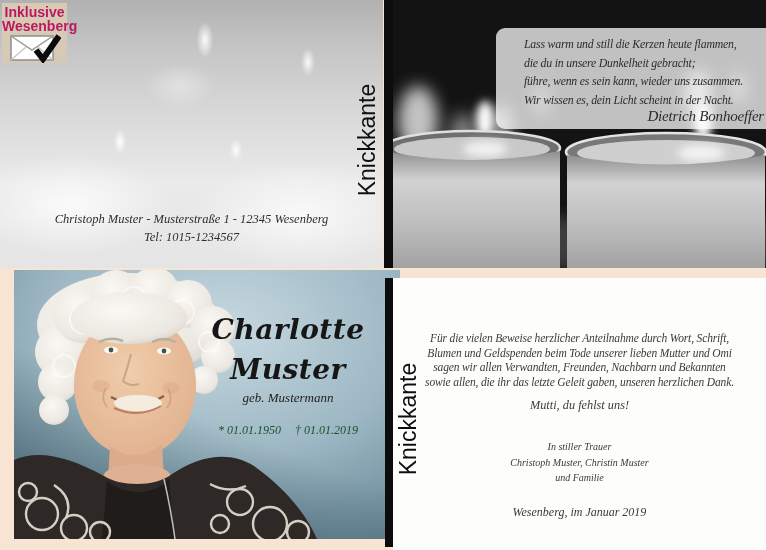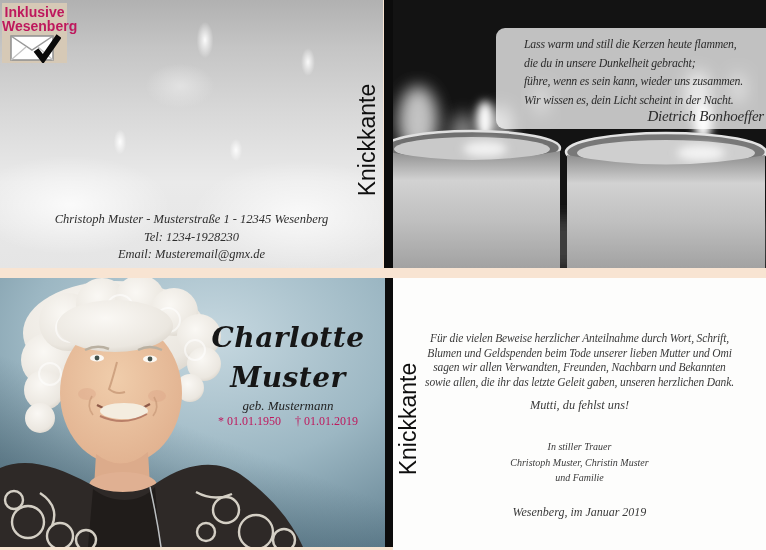--- a/index.html
+++ b/index.html
@@ -21,21 +21,21 @@
       radial-gradient(ellipse 46px 30px at 180px 86px, rgba(235,235,235,.65), rgba(255,255,255,0) 75%),
       radial-gradient(ellipse 125px 62px at 70px 205px, rgba(255,255,255,.8), rgba(255,255,255,0) 80%),
       radial-gradient(ellipse 135px 68px at 300px 215px,rgba(255,255,255,.75),rgba(255,255,255,0) 80%),
       linear-gradient(180deg,#b1b1b1 0%,#c5c5c5 18%,#d7d7d7 40%,#eaeaea 68%,#e5e5e5 100%);
   }
   
   #fold-top { left:384px; top:0; width:9px; height:268px; background:#0c0c0c; }
   
   #outer-front { left:393px; top:0; width:373px; height:268px; background:#131313; }
   
-  #inner-left { left:0; top:278px; width:386px; height:269px; }
+  #inner-left { left:0; top:270px; width:386px; height:269px;padding-left:14px; }
   #fold-bottom { left:385px; top:278px; width:8px; height:269px; background:#0c0c0c; }
   
   #inner-right { left:393px; top:278px; width:373px; height:272px; background:#fdfdfc; }
 
   
   .badge { position:absolute; left:2px; top:3px; width:65px; height:60px;
     background:#d6c9b6; text-align:center; z-index:5; }
   .badge-line { font-family:"Liberation Sans","DejaVu Sans",sans-serif;
     font-weight:bold; font-size:14px; line-height:14px; color:#be185d; }
   .badge-line:first-child { padding-top:2px; }
@@ -59,44 +59,43 @@
     color:#2c2c2c; }
   .quote-box .qline { white-space:nowrap; }
   .quote-author { text-align:right; font-size:15px; padding-right:2px; line-height:15px; }
 
   
   .name-block { position:absolute; left:203px; top:40px; width:170px; text-align:center;
     color:#161616; z-index:4; }
   .script-name { font-style:italic; font-weight:bold; font-size:28px; line-height:40px;
     font-family:"DejaVu Serif",serif; letter-spacing:0.5px; }
   .maiden { font-style:italic; font-size:13px; line-height:15px; color:#222; }
-  .dates { font-size:12px; line-height:14px; margin-top:1px;
-    white-space:nowrap; color:#be185d; }
+  .dates { font-style:italic; font-size:12px; line-height:14px; margin-top:18px;
+    white-space:nowrap; color:#14532d; }
   .dates .gap { display:inline-block; width:14px; }
 
   
   .card-text { position:absolute; left:0; width:100%; text-align:center;
     font-style:italic; color:#3a3a3a; }
   #thanks { top:53px; font-size:11.5px; letter-spacing:-0.15px; line-height:14.5px; }
   #thanks div { white-space:nowrap; }
   #missing { top:120px; font-size:12.3px; }
   #mourning { top:161px; font-size:10px; line-height:15.5px; }
   #mourning .bold { font-weight:normal; }
   #place-date { top:227px; font-size:12px; }
 </style>
 </head>
 <body>
 
 <div class="stage">
 
   <div class="panel" id="outer-back">
     <div class="sender">
       <div>Christoph Muster - Musterstraße 1 - 12345 Wesenberg</div>
-      <div>Tel: 1234-1928230</div>
-      <div>Email: Musteremail@gmx.de</div>
+      <div>Tel: 1015-1234567</div>
     </div>
   </div>
 
   <div class="badge">
     <div class="badge-line">Inklusive</div>
     <div class="badge-line">Wesenberg</div>
     <svg width="52" height="29" viewBox="0 0 52 29">
       <rect x="2" y="2" width="42" height="24" fill="#ffffff" stroke="#8e8e8e" stroke-width="1.5"></rect>
       <path d="M2,2 L23,16 L44,2" fill="none" stroke="#9a9a9a" stroke-width="1.5"></path>
       <path d="M2,26 L17,13 M44,26 L29,13" fill="none" stroke="#c4c4c4" stroke-width="1.2"></path>

